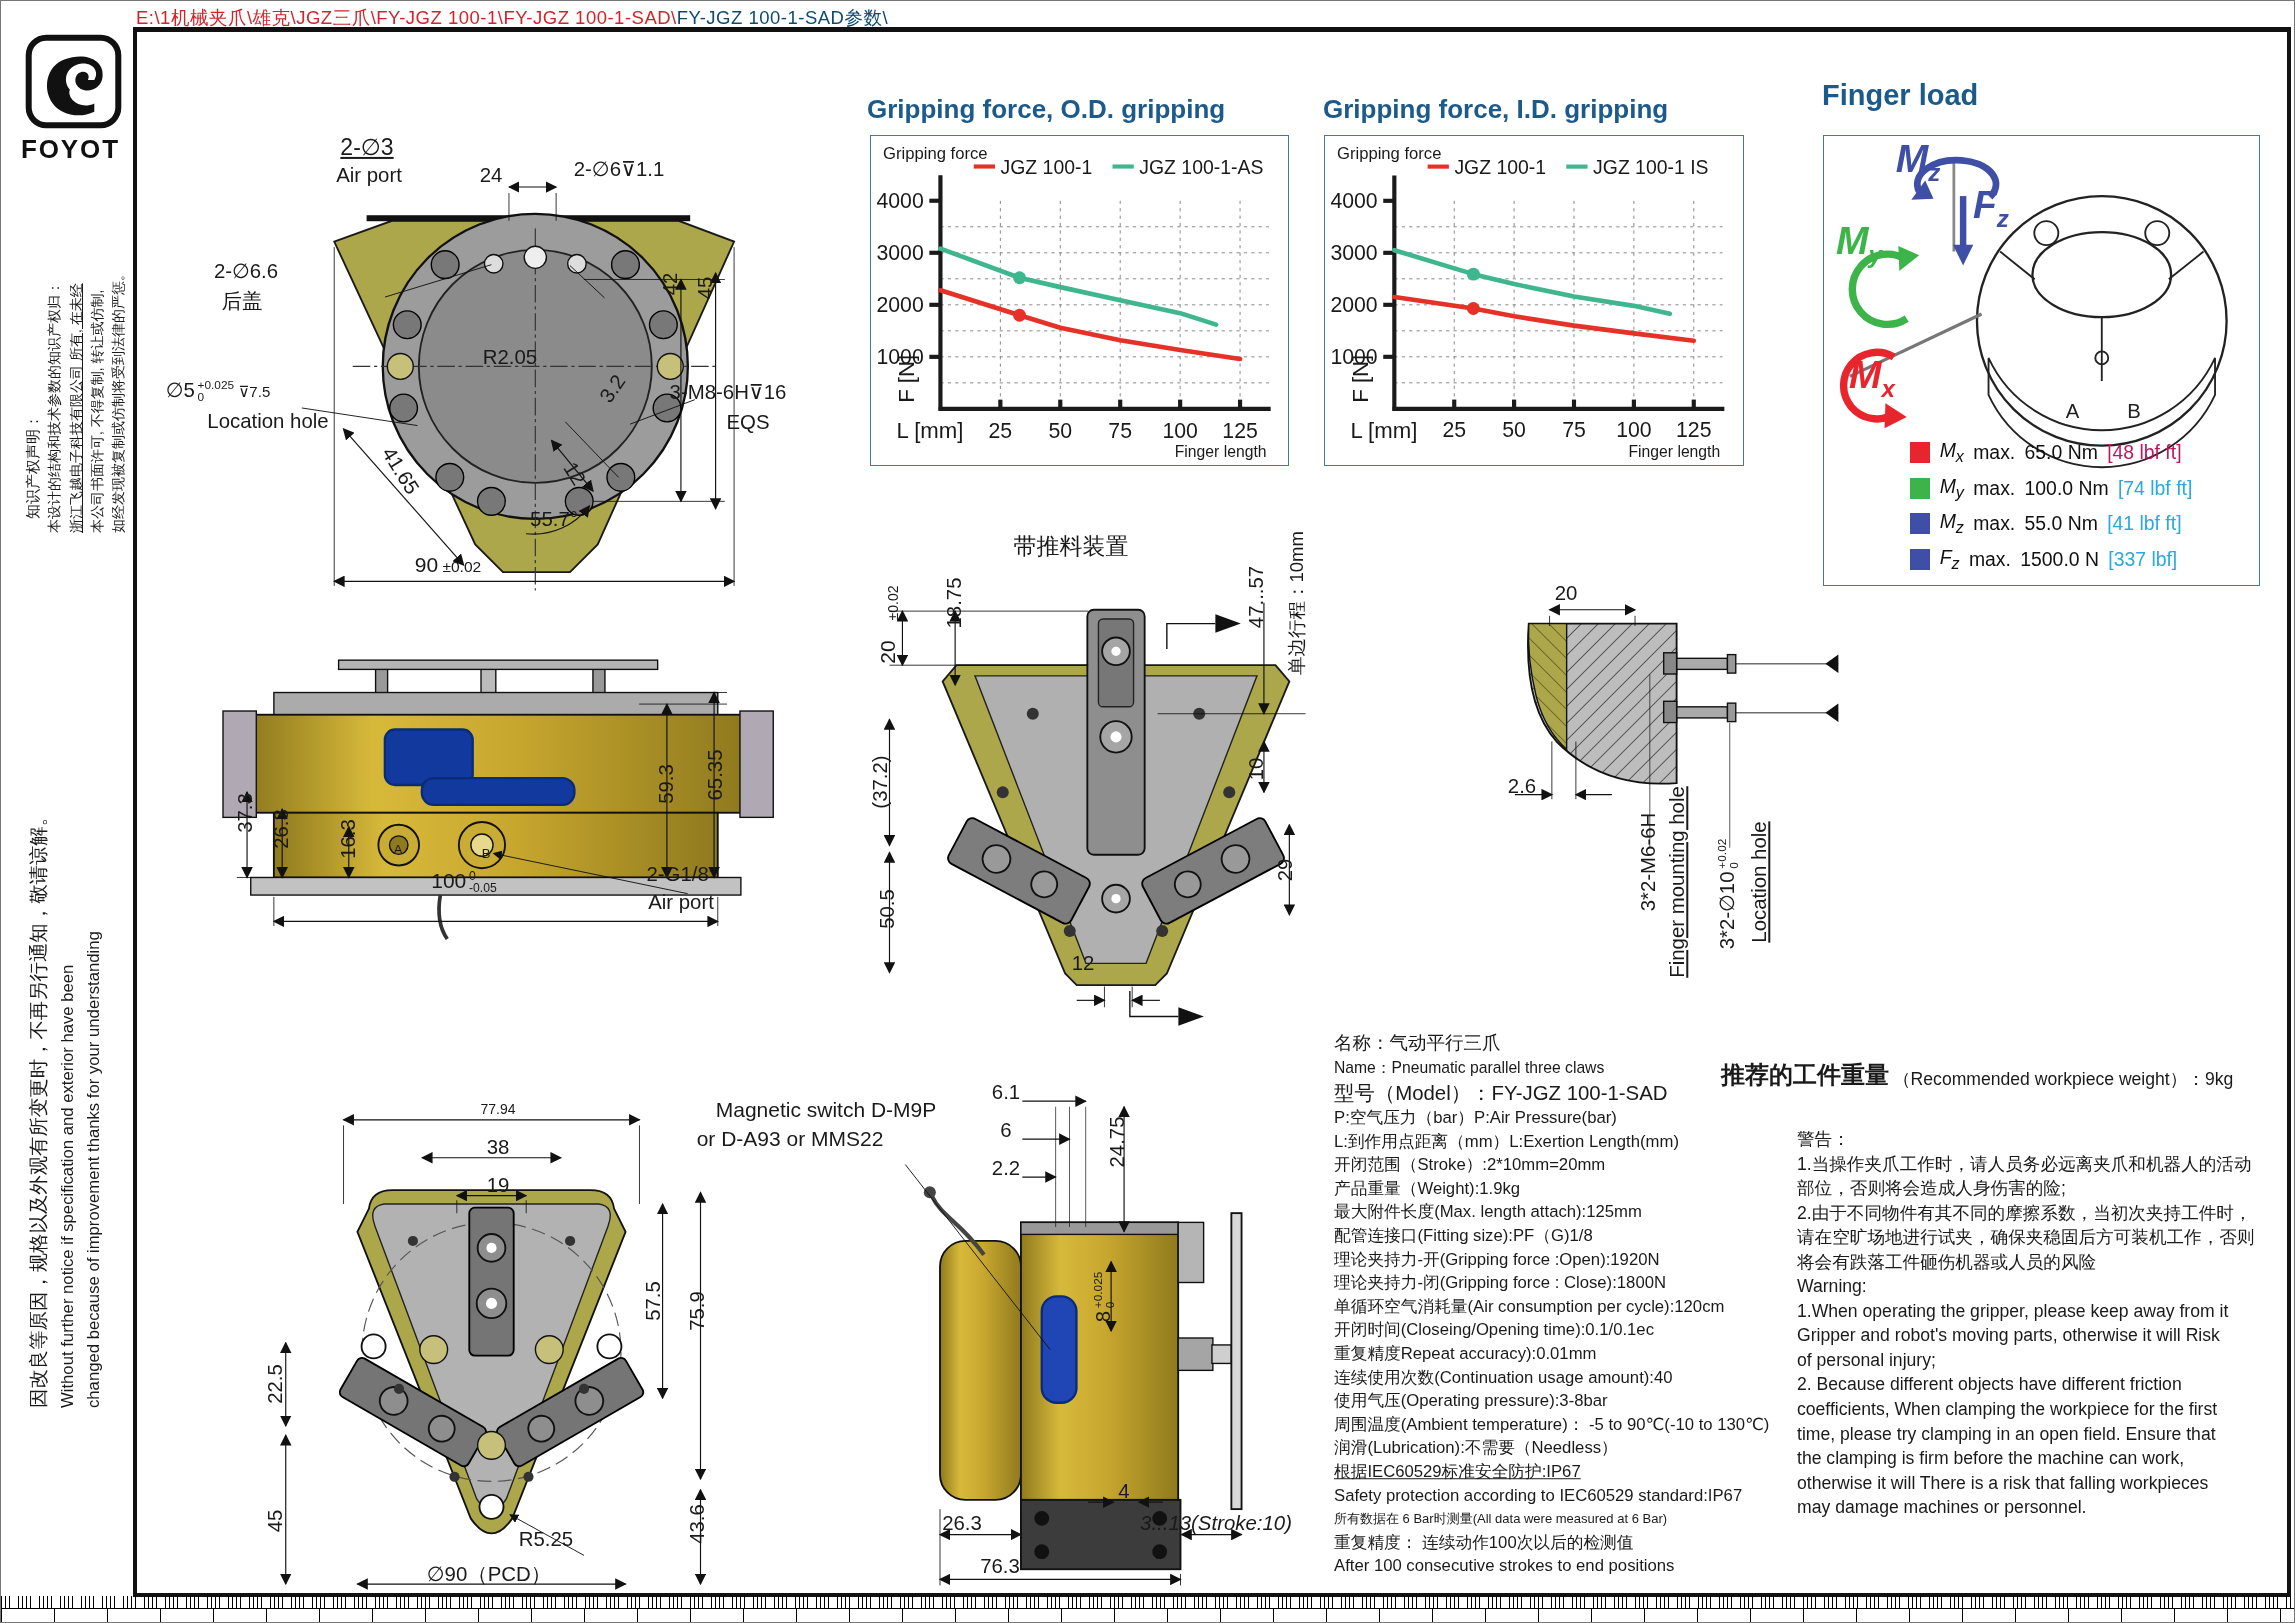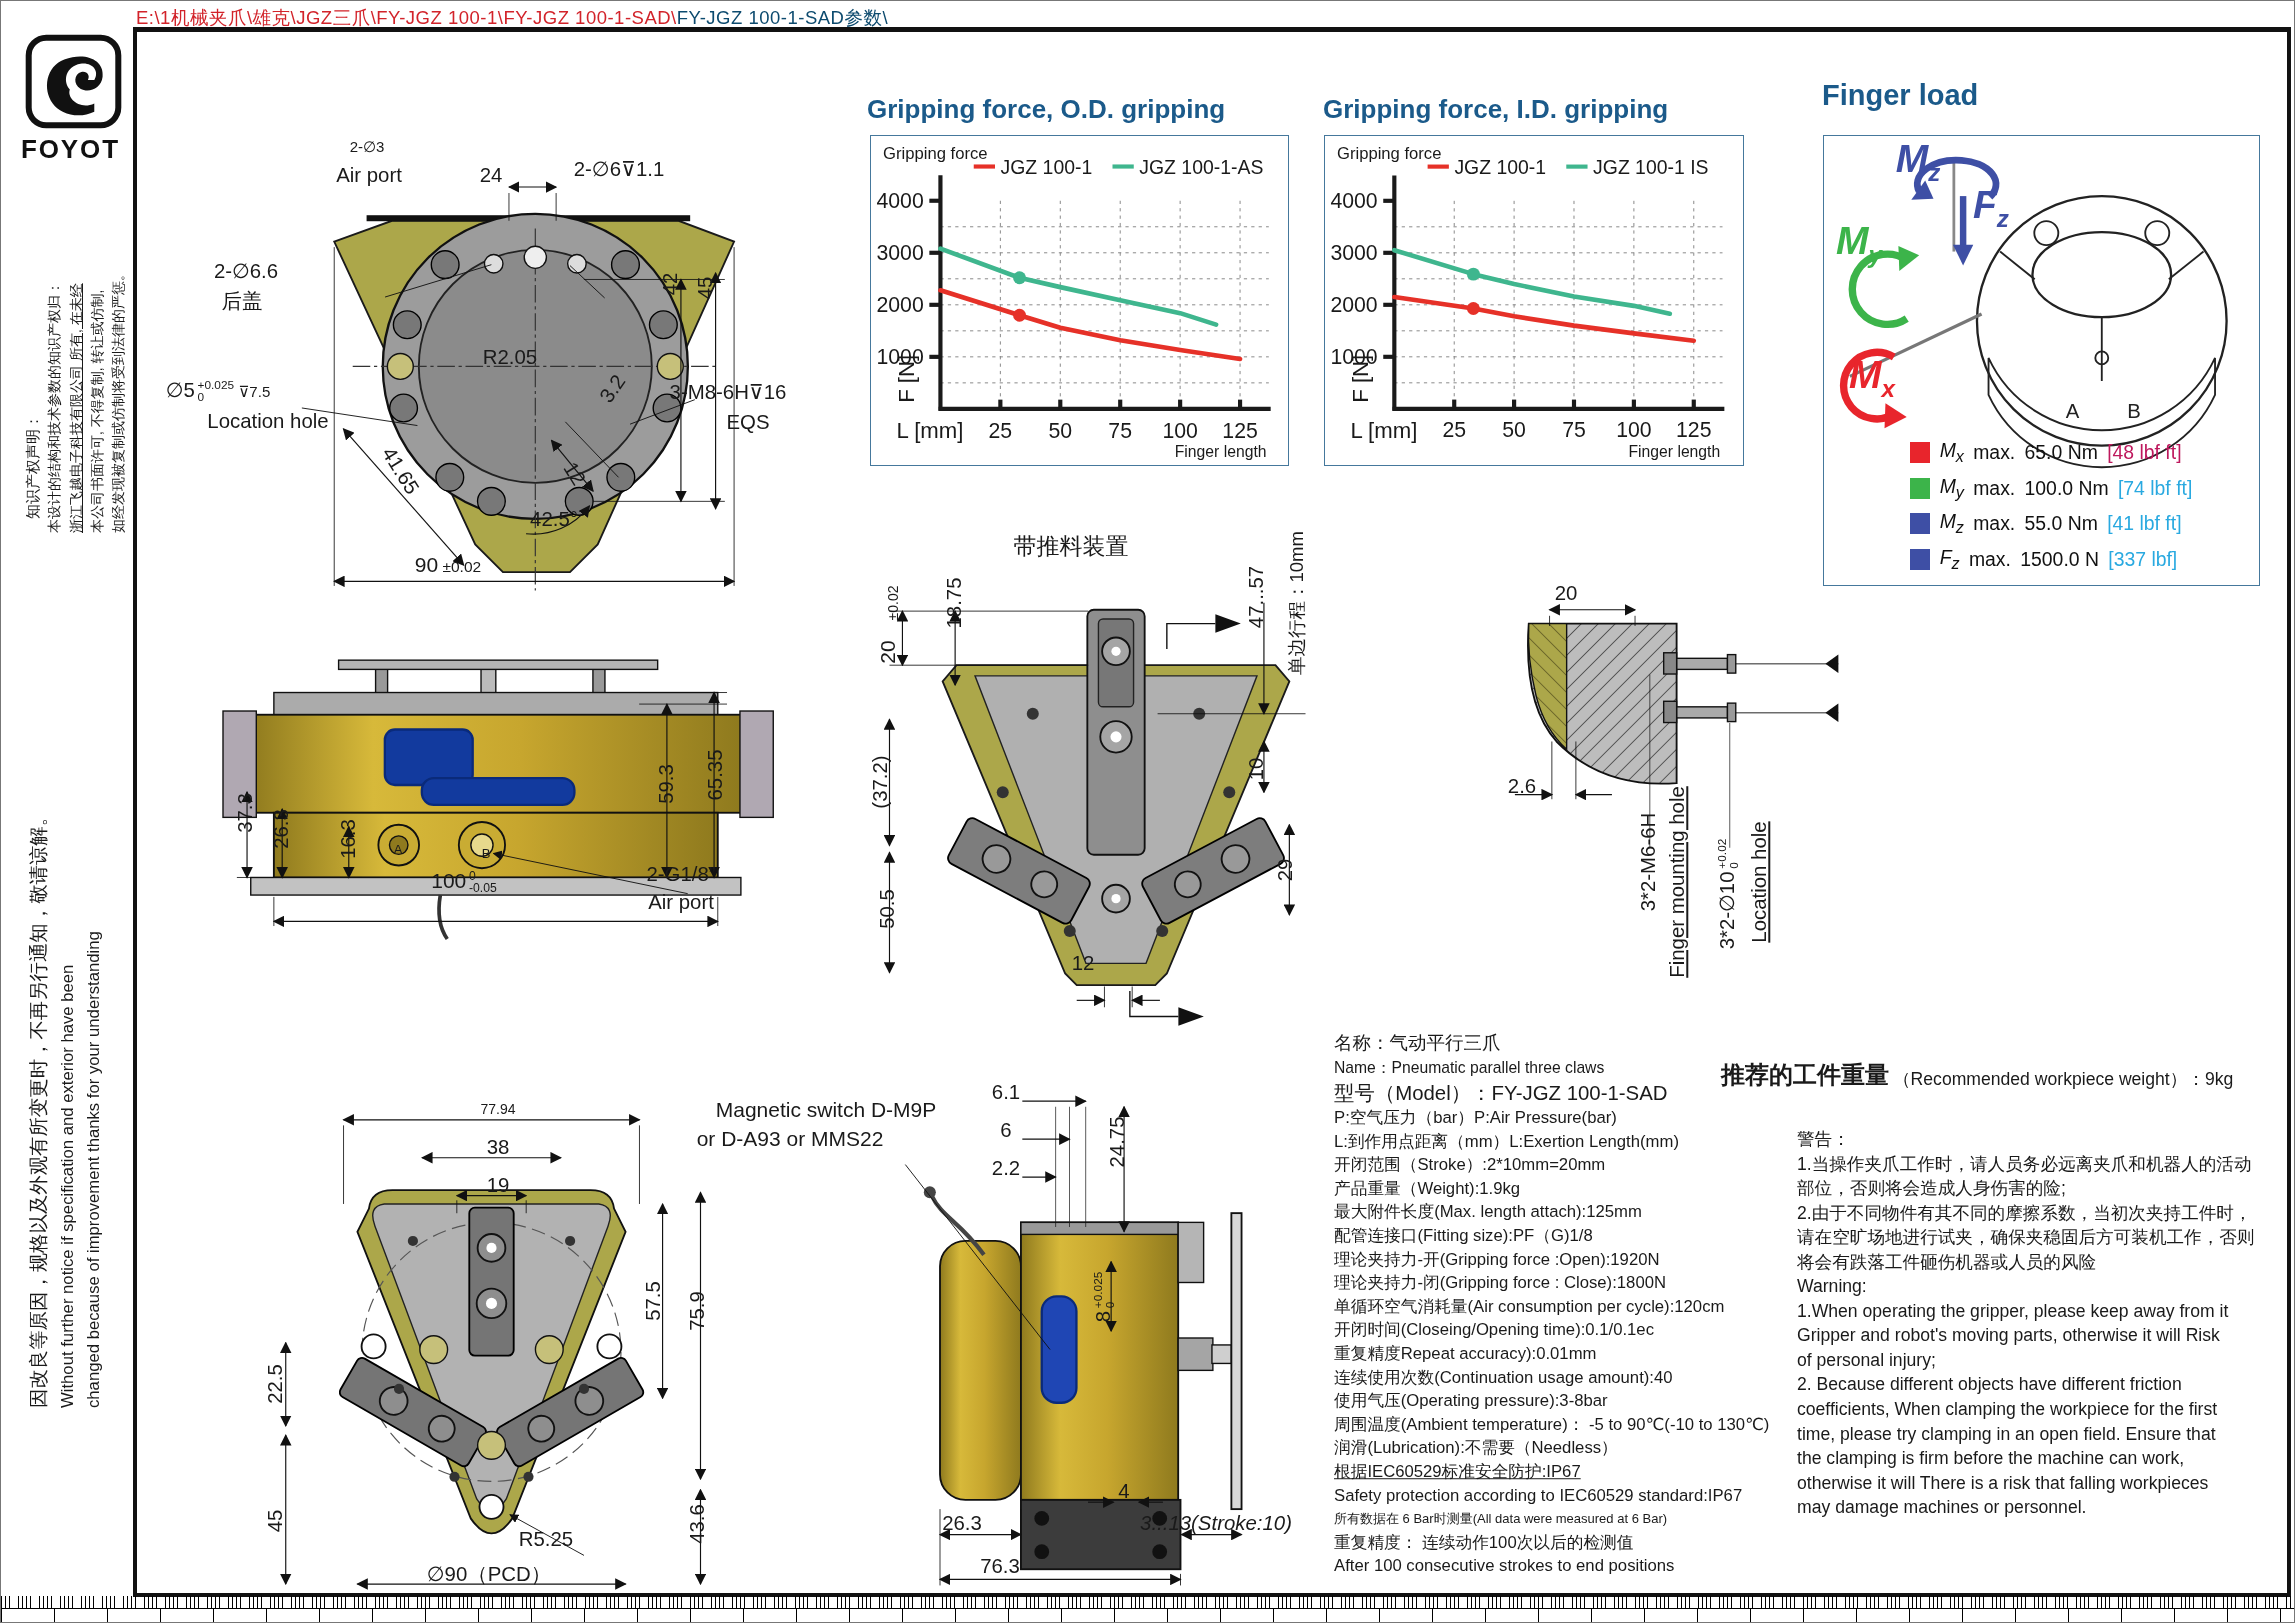--- a/index.html
+++ b/index.html
@@ -299,40 +299,40 @@
     <line x1="250" y1="610" x2="500" y2="648" stroke="#111" stroke-width="2"></line>
     <line x1="1100" y1="592" x2="960" y2="645" stroke="#111" stroke-width="2"></line>
     <line x1="340" y1="655" x2="600" y2="950" stroke="#111" stroke-width="2.5" marker-start="url(#ah)" marker-end="url(#ah)"></line>
     <line x1="790" y1="680" x2="880" y2="790" stroke="#111" stroke-width="2.5" marker-start="url(#ah)" marker-end="url(#ah)"></line>
     <path d="M735,882 A150,150 0 0 0 872,822" fill="none" stroke="#111" stroke-width="2.5" marker-end="url(#ah)"></path>
     <line x1="320" y1="985" x2="1185" y2="985" stroke="#111" stroke-width="2.5" marker-start="url(#ah)" marker-end="url(#ah)"></line>
     <line x1="320" y1="262" x2="320" y2="995" stroke="#111" stroke-width="1.8"></line>
     <line x1="1185" y1="262" x2="1185" y2="995" stroke="#111" stroke-width="1.8"></line>
   </svg>
   <div class="abs">
-      <span class="lbl" style="left: 366px; top: 146px; font-size: 15px; transform: translate(-50%, -50%);">2-∅3</span>
+      <span class="lbl" style="left: 366px; top: 146px; font-size: 23px; transform: translate(-50%, -50%); text-decoration: underline;">2-∅3</span>
       <span class="lbl" style="left: 368px; top: 175px; font-size: 20.4px; transform: translate(-50%, -50%);">Air port</span>
       <span class="lbl" style="left: 490px; top: 175px; font-size: 20.4px; transform: translate(-50%, -50%);">24</span>
       <span class="lbl" style="left: 618px; top: 169px; font-size: 20.4px; transform: translate(-50%, -50%);">2-∅6⊽1.1</span>
       <span class="lbl" style="left: 245px; top: 271px; font-size: 20.4px; transform: translate(-50%, -50%);">2-∅6.6</span>
       <span class="lbl" style="left: 241px; top: 301px; font-size: 20.4px; transform: translate(-50%, -50%);">后盖</span>
       <span class="lbl" style="left: 670px; top: 283px; font-size: 20.4px; transform: translate(-50%, -50%) rotate(-90deg);">42</span>
       <span class="lbl" style="left: 705px; top: 287px; font-size: 20.4px; transform: translate(-50%, -50%) rotate(-90deg);">45</span>
       <span class="lbl" style="left: 509px; top: 357px; font-size: 20.4px; transform: translate(-50%, -50%);">R2.05</span>
       <span class="lbl" style="left: 217px; top: 391px; font-size: 20.4px; transform: translate(-50%, -50%);">∅5<span class="stk">
           <i>+0.025</i>
           <i>0</i>
         </span><span class="t2"> ⊽7.5</span></span>
       <span class="lbl" style="left: 267px; top: 421px; font-size: 20.4px; transform: translate(-50%, -50%);">Location hole</span>
       <span class="lbl" style="left: 612px; top: 388px; font-size: 20.4px; transform: translate(-50%, -50%) rotate(-55deg);">3.2</span>
       <span class="lbl" style="left: 727px; top: 392px; font-size: 20.4px; transform: translate(-50%, -50%);">3-M8-6H⊽16</span>
       <span class="lbl" style="left: 747px; top: 422px; font-size: 20.4px; transform: translate(-50%, -50%);">EQS</span>
       <span class="lbl" style="left: 399px; top: 470px; font-size: 20.4px; transform: translate(-50%, -50%) rotate(58deg);">41.65</span>
       <span class="lbl" style="left: 573px; top: 473px; font-size: 20.4px; transform: translate(-50%, -50%) rotate(58deg);">12</span>
-      <span class="lbl" style="left: 553px; top: 519px; font-size: 20.4px; transform: translate(-50%, -50%);">42.5°</span>
+      <span class="lbl" style="left: 553px; top: 519px; font-size: 20.4px; transform: translate(-50%, -50%);">55.7°</span>
       <span class="lbl" style="left: 447px; top: 564px; font-size: 21px; transform: translate(-50%, -50%);">90<span class="t2"> ±0.02</span></span>
     </div>
 
   <svg style="left:222px;top:659px;" width="578" height="287" viewBox="0 0 1250 620">
     <rect x="330" y="18" width="26" height="55" fill="#999" stroke="#111" stroke-width="3"></rect>
     <rect x="558" y="6" width="32" height="67" fill="#bbb" stroke="#111" stroke-width="3"></rect>
     <rect x="800" y="18" width="26" height="55" fill="#999" stroke="#111" stroke-width="3"></rect>
     <rect x="250" y="0" width="690" height="20" fill="#b5b5b5" stroke="#111" stroke-width="3"></rect>
     <rect x="110" y="70" width="960" height="48" fill="#ababab" stroke="#111" stroke-width="3"></rect>
     <rect x="60" y="118" width="1060" height="212" fill="url(#gold)" stroke="#111" stroke-width="4"></rect>

